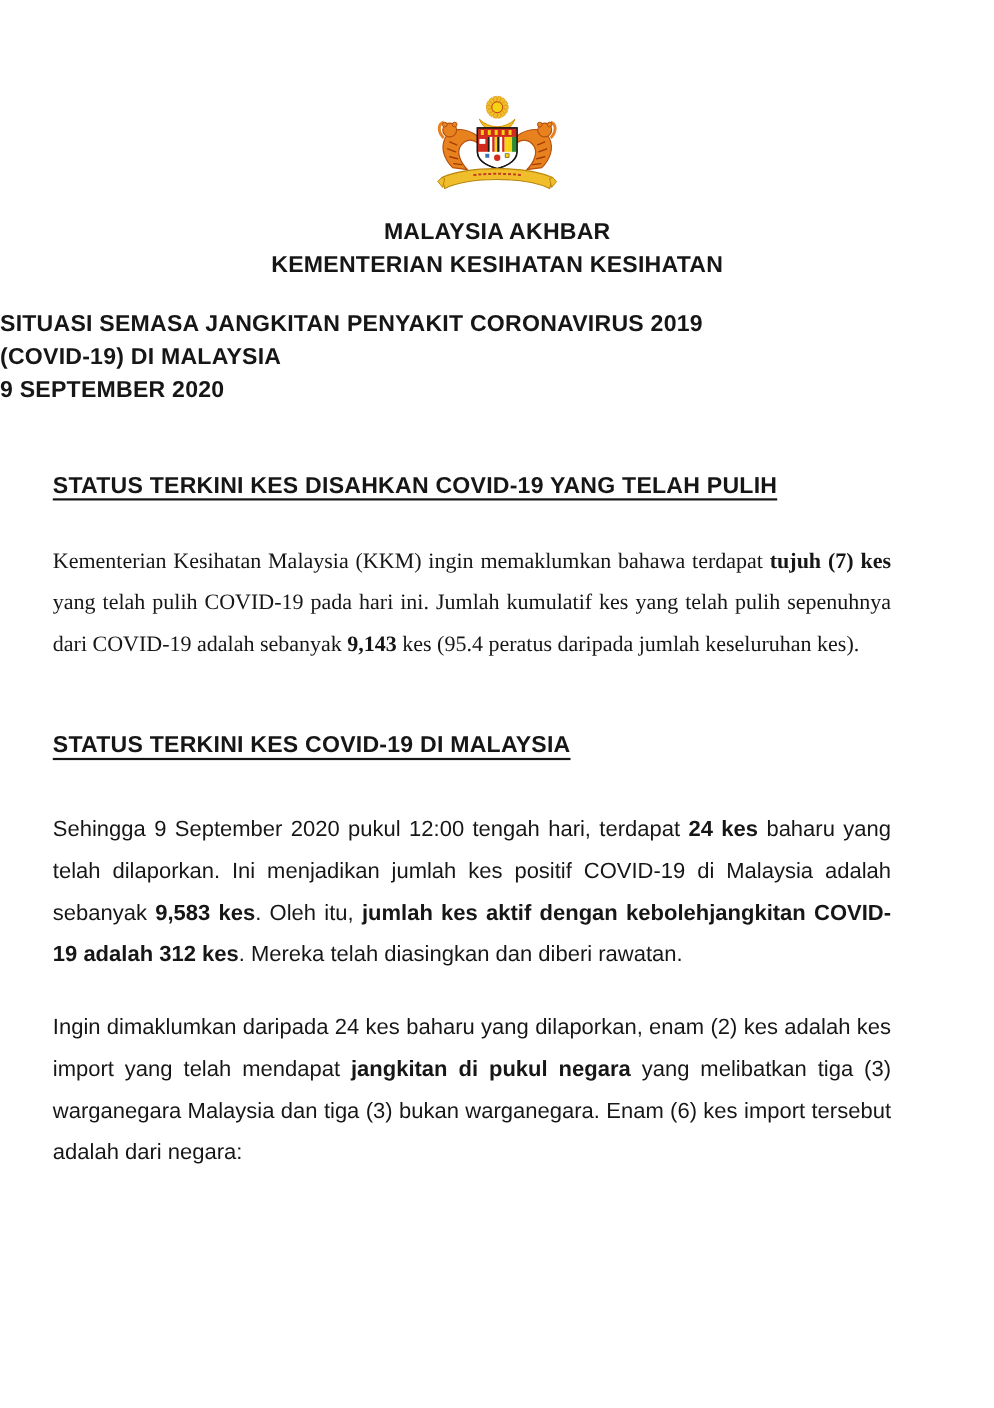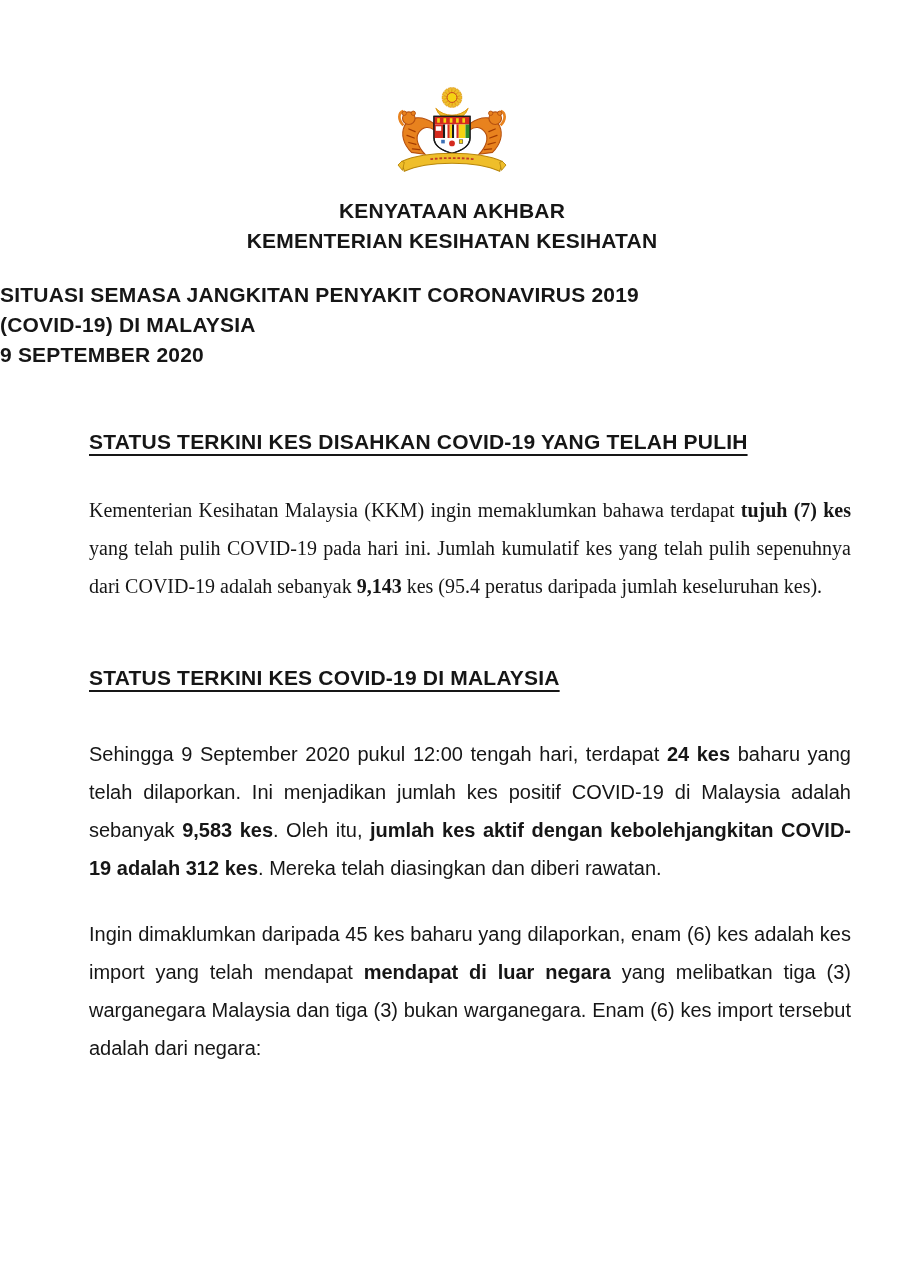--- a/index.html
+++ b/index.html
@@ -28,21 +28,21 @@
   }
   .doc-subtitle {
     margin-top: 24px;
     font-weight: bold;
     font-size: 21px;
     line-height: 30px;
     letter-spacing: 0.2px;
   }
   .content {
     width: 762px;
-    margin-left: 89px;
+    margin-left: 48px;
   }
   .sec-heading {
     margin: 0;
     font-size: 21px;
     font-weight: bold;
     line-height: 30px;
     letter-spacing: 0.2px;
   }
   .sec-heading .u {
     text-decoration: underline;
@@ -130,36 +130,36 @@
 
     <g>
       <path d="M14 86 C30 79 52 77 70 77 C88 77 110 79 126 86 L123 97 C108 90 88 88 70 88 C52 88 32 90 17 97 Z" fill="#EFBE2A" stroke="#B8860B" stroke-width="1.2"></path>
       <path d="M14 86 l-4 4 l5 6 l2 -9 Z" fill="#EFBE2A" stroke="#B8860B" stroke-width="1"></path>
       <path d="M126 86 l4 4 l-5 6 l-2 -9 Z" fill="#EFBE2A" stroke="#B8860B" stroke-width="1"></path>
       <path d="M46 83.5 Q70 81 94 83.5" fill="none" stroke="#C23B22" stroke-width="2" stroke-dasharray="3 2"></path>
     </g>
   </svg>
 
   <div class="doc-title">
-    <div>KENYATAAN AKHBAR</div>
+    <div>MALAYSIA AKHBAR</div>
     <div>KEMENTERIAN KESIHATAN KESIHATAN</div>
   </div>
 
   <div class="doc-subtitle">
     <div>SITUASI SEMASA JANGKITAN PENYAKIT CORONAVIRUS 2019</div>
     <div>(COVID-19) DI MALAYSIA</div>
     <div>9 SEPTEMBER 2020</div>
   </div>
 
   <div class="content">
 
     <h2 class="sec-heading" id="sec1"><span class="u">STATUS TERKINI KES DISAHKAN COVID-19 YANG TELAH PULIH</span></h2>
 
     <p class="body" id="para1"><span>Kementerian Kesihatan Malaysia (KKM) ingin memaklumkan bahawa terdapat </span><b>tujuh (7) kes</b><span> yang telah pulih COVID-19 pada hari ini. Jumlah kumulatif kes yang telah pulih sepenuhnya dari COVID-19 adalah sebanyak </span><b>9,143</b><span> kes (95.4 peratus daripada jumlah keseluruhan kes).</span></p>
 
     <h2 class="sec-heading" id="sec2"><span class="u">STATUS TERKINI KES COVID-19 DI MALAYSIA</span></h2>
 
     <p class="body" id="para2"><span>Sehingga 9 September 2020 pukul 12:00 tengah hari, terdapat </span><b>24 kes</b><span> baharu yang telah dilaporkan. Ini menjadikan jumlah kes positif COVID-19 di Malaysia adalah sebanyak </span><b>9,583 kes</b><span>. Oleh itu, </span><b>jumlah kes aktif dengan kebolehjangkitan COVID-19 adalah 312 kes</b><span>. Mereka telah diasingkan dan diberi rawatan.</span></p>
 
-    <p class="body" id="para3"><span>Ingin dimaklumkan daripada 45 kes baharu yang dilaporkan, enam (6) kes adalah kes import yang telah mendapat </span><b>mendapat di luar negara</b><span> yang melibatkan tiga (3) warganegara Malaysia dan tiga (3) bukan warganegara. Enam (6) kes import tersebut adalah dari negara:</span></p>
+    <p class="body" id="para3"><span>Ingin dimaklumkan daripada 24 kes baharu yang dilaporkan, enam (2) kes adalah kes import yang telah mendapat </span><b>jangkitan di pukul negara</b><span> yang melibatkan tiga (3) warganegara Malaysia dan tiga (3) bukan warganegara. Enam (6) kes import tersebut adalah dari negara:</span></p>
 
   </div>
 </div>
 
 </body></html>

